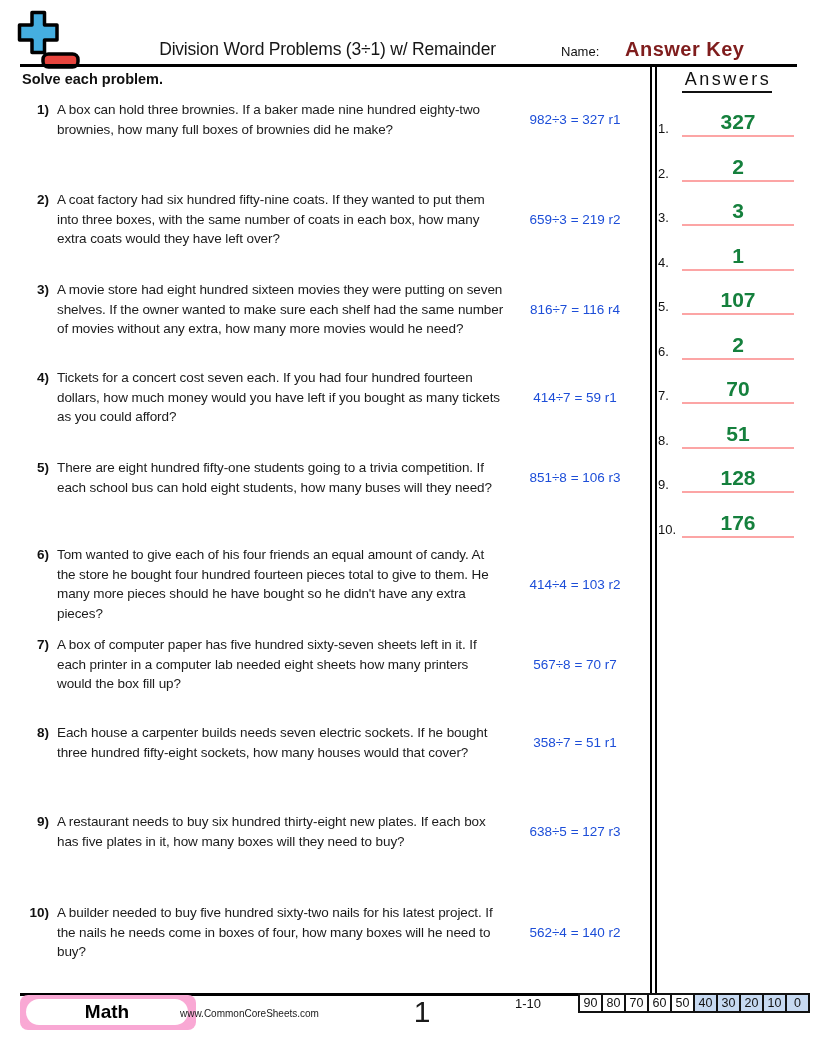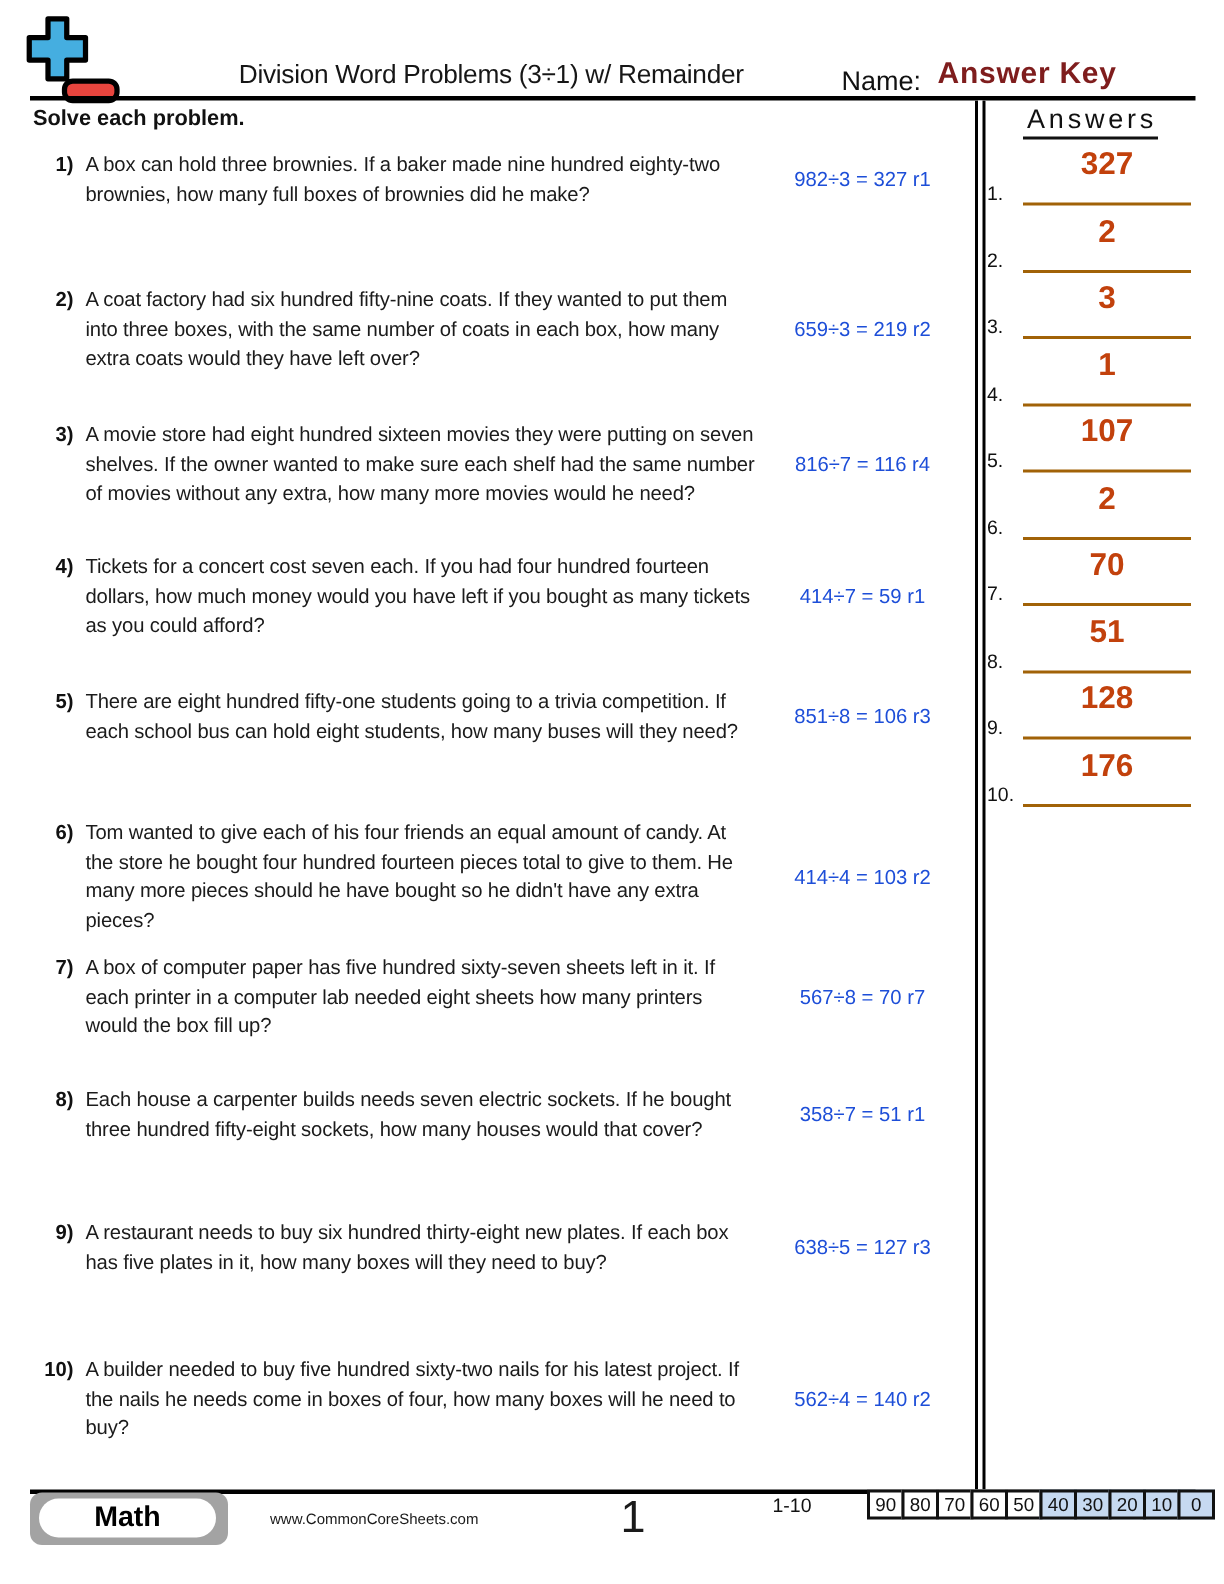--- a/index.html
+++ b/index.html
@@ -10,21 +10,21 @@
     font-family: "Liberation Sans", sans-serif;
     overflow: hidden;
   }
 
   
   .logo { position: absolute; left: 12px; top: 10px; }
   .page-title {
     position: absolute; left: 20px; top: 39px; width: 615px;
     text-align: center; font-size: 17.5px; letter-spacing: -0.2px; color: #161616;
   }
-  .name-label { position: absolute; left: 561px; top: 44px; font-size: 18px; }
+  .name-label { position: absolute; left: 561px; top: 44px; font-size: 13px; }
   .answer-key {
     position: absolute; left: 625px; top: 38px; font-size: 20px;
     font-weight: bold; color: #7f1d1d; letter-spacing: 0.5px;
   }
   .header-line { position: absolute; left: 20px; top: 64px; width: 777px; height: 3px; background: #000; }
   .instructions { position: absolute; left: 22px; top: 71px; font-size: 14.5px; font-weight: bold; }
 
   
   .vline {
     position: absolute; left: 650px; top: 67px; height: 926px; width: 7px;
@@ -49,28 +49,28 @@
   
   .answers-title { position: absolute; left: 657px; top: 69px; width: 140px; text-align: center; }
   .answers-title span {
     display: inline-block; font-size: 18px; font-weight: normal; letter-spacing: 2.5px;
     border-bottom: 2.5px solid #111; padding: 0 1px 1px 3px;
   }
   .ans { position: absolute; left: 650px; width: 147px; height: 34px; }
   .anum { position: absolute; left: 8px; bottom: 1px; font-size: 13px; }
   .aval {
     position: absolute; left: 32px; right: 3px; bottom: 0;
-    border-bottom: 2px solid #a16207; text-align: center;
-    font-size: 21px; font-weight: bold; color: #c2410c;
-    padding-bottom: 13px; line-height: 1.15;
+    border-bottom: 2px solid #fca5a5; text-align: center;
+    font-size: 21px; font-weight: bold; color: #15803d;
+    padding-bottom: 1px; line-height: 1.15;
   }
 
   
   .footer-line { position: absolute; left: 20px; top: 993px; width: 777px; height: 2.5px; background: #000; }
-  .math-badge { position: absolute; left: 20px; top: 995px; width: 132px; height: 35px; background: #a3a3a3; border-radius: 8px; }
+  .math-badge { position: absolute; left: 20px; top: 995px; width: 176px; height: 35px; background: #f9a8d4; border-radius: 8px; }
   .math-badge-inner {
     position: absolute; left: 6px; right: 8px; top: 4px; bottom: 5px;
     background: #fff; border-radius: 14px;
     display: flex; align-items: center; justify-content: center;
     font-weight: bold; font-size: 19px; color: #000;
   }
   .website { position: absolute; left: 180px; top: 1008px; font-size: 10px; color: #1a1a1a; }
   .page-num { position: absolute; left: 400px; top: 995px; width: 44px; text-align: center; font-size: 30px; color: #1a1a1a; }
   .score-label { position: absolute; left: 500px; top: 996px; width: 56px; text-align: center; font-size: 13px; }
   .score-boxes { position: absolute; left: 562px; top: 993px; display: flex; padding-left: 16px; }

